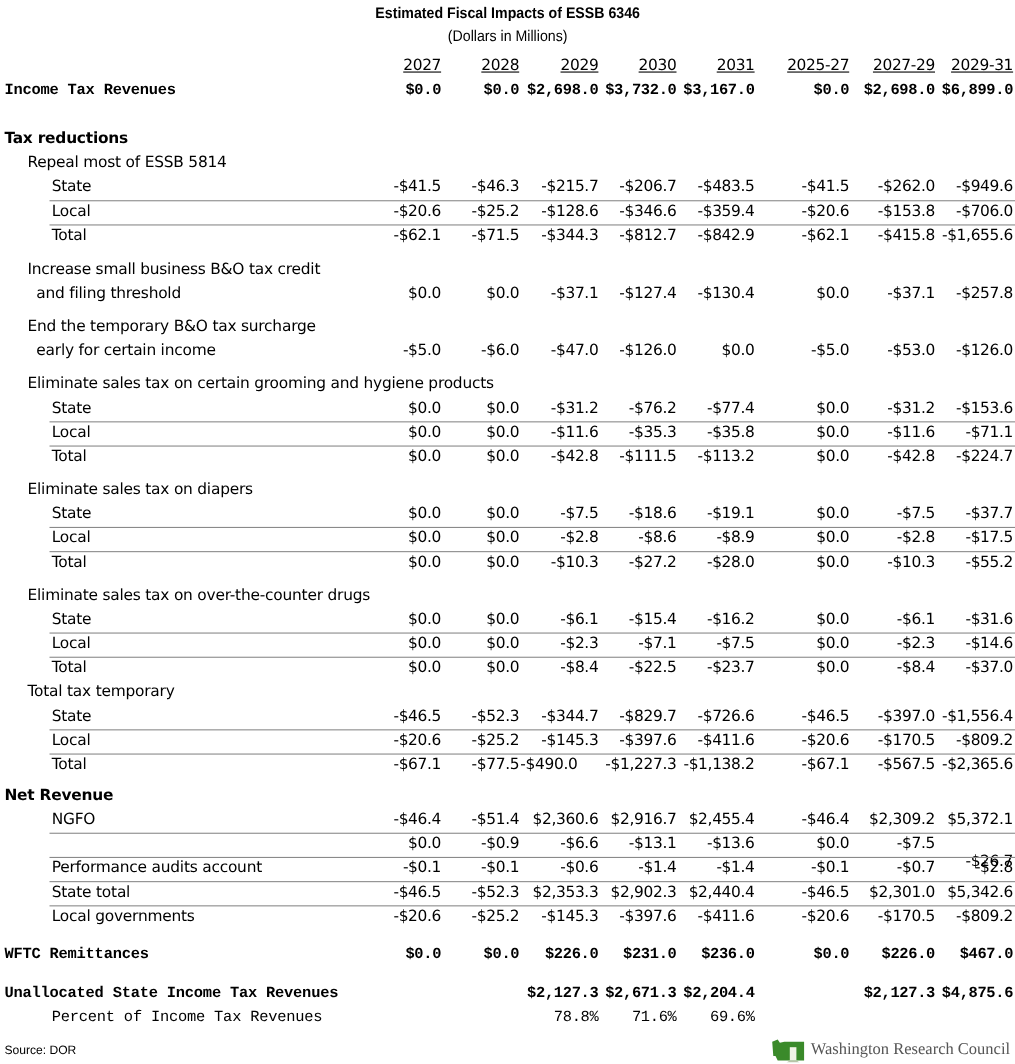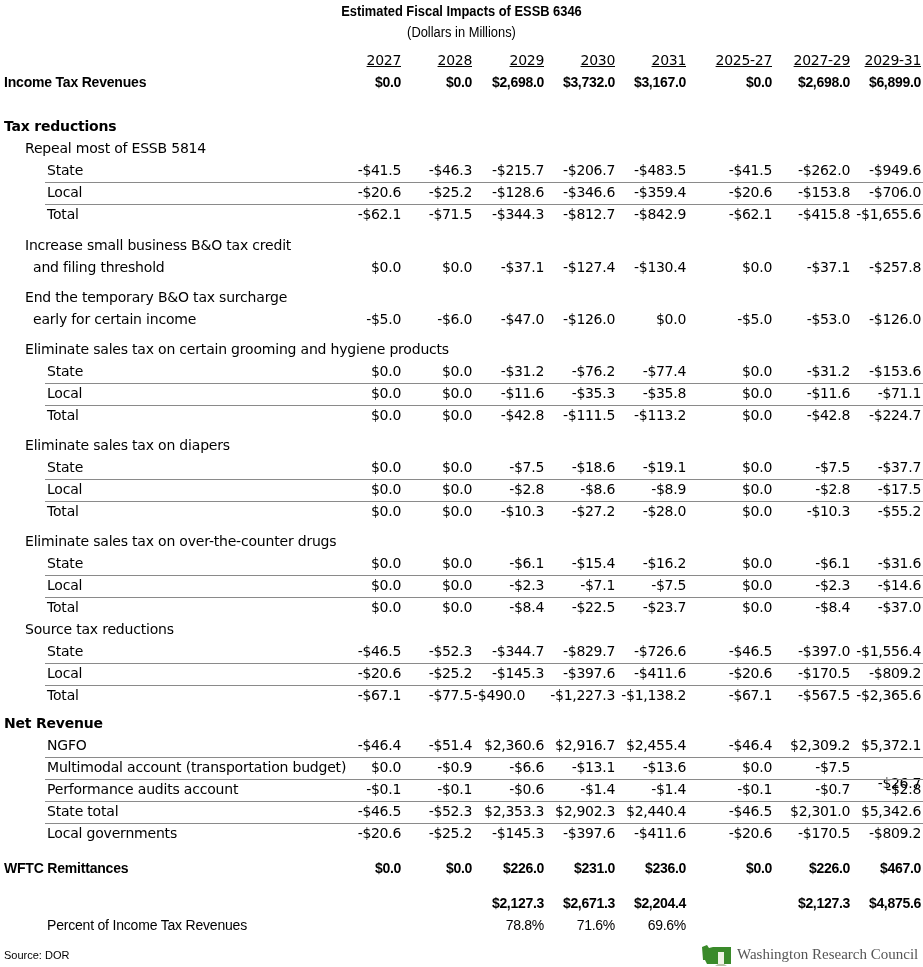--- a/index.html
+++ b/index.html
@@ -22,21 +22,21 @@
   .row .label { position: absolute; top: 2px; white-space: nowrap; font-size: 14px; letter-spacing: -0.2px; }
   .row .label.lvl0 { left: 4px; font-weight: bold; }
   .row .label.lvl1 { left: 25px; }
   .row .label.lvl1b { left: 33px; }
   .row .label.lvl2 { left: 47px; }
   .row .cell {
     position: absolute; top: 2px; text-align: right; white-space: nowrap;
     font-size: 14px; letter-spacing: -0.3px;
   }
   .row.bold .cell, .row.bold .label { font-weight: bold; }
-  .condensed { font-family: Liberation Sans, sans-serif; }
+  .condensed { font-family: Liberation Mono, monospace; }
   .hdr .cell { text-decoration: underline; }
   .sep { position: absolute; left: 45px; width: 878px; height: 1px; background: #8a8a8a; }
   .source { position: absolute; left: 4px; top: 949px; font-size: 11px; font-family: "Liberation Sans", sans-serif; }
   .logo { position: absolute; left: 701px; top: 942px; height: 24px; }
   .logo-text {
     position: absolute; left: 737px; top: 946px; font-family: "Liberation Serif", serif;
     font-size: 15px; color: #555; white-space: nowrap;
   }
 </style>
 </head>
@@ -244,21 +244,21 @@
       <span class="cell" style="right: 522px;">$0.0</span>
       <span class="cell" style="right: 451px;">$0.0</span>
       <span class="cell" style="right: 379px;">-$8.4</span>
       <span class="cell" style="right: 308px;">-$22.5</span>
       <span class="cell" style="right: 237px;">-$23.7</span>
       <span class="cell" style="right: 151px;">$0.0</span>
       <span class="cell" style="right: 73px;">-$8.4</span>
       <span class="cell" style="right: 2px;">-$37.0</span>
     </div>
     <div class="row" style="top: 619px;">
-      <span class="label lvl1">Source tax reductions</span>
+      <span class="label lvl1">Total tax temporary</span>
     </div>
     <div class="row" style="top: 641px;">
       <span class="label lvl2">State</span>
       <span class="cell" style="right: 522px;">-$46.5</span>
       <span class="cell" style="right: 451px;">-$52.3</span>
       <span class="cell" style="right: 379px;">-$344.7</span>
       <span class="cell" style="right: 308px;">-$829.7</span>
       <span class="cell" style="right: 237px;">-$726.6</span>
       <span class="cell" style="right: 151px;">-$46.5</span>
       <span class="cell" style="right: 73px;">-$397.0</span>
@@ -297,21 +297,20 @@
       <span class="cell" style="right: 451px;">-$51.4</span>
       <span class="cell" style="right: 379px;">$2,360.6</span>
       <span class="cell" style="right: 308px;">$2,916.7</span>
       <span class="cell" style="right: 237px;">$2,455.4</span>
       <span class="cell" style="right: 151px;">-$46.4</span>
       <span class="cell" style="right: 73px;">$2,309.2</span>
       <span class="cell" style="right: 2px;">$5,372.1</span>
     </div>
     <div class="sep" style="top: 757px;"></div>
     <div class="row" style="top: 757px;">
-      <span class="label lvl2">Multimodal account (transportation budget)</span>
       <span class="cell" style="right: 522px;">$0.0</span>
       <span class="cell" style="right: 451px;">-$0.9</span>
       <span class="cell" style="right: 379px;">-$6.6</span>
       <span class="cell" style="right: 308px;">-$13.1</span>
       <span class="cell" style="right: 237px;">-$13.6</span>
       <span class="cell" style="right: 151px;">$0.0</span>
       <span class="cell" style="right: 73px;">-$7.5</span>
       <span class="cell" style="right: 2px; margin-top: 16px;">-$26.7</span>
     </div>
     <div class="sep" style="top: 779px;"></div>
@@ -355,20 +354,21 @@
       <span class="cell" style="right: 522px;">$0.0</span>
       <span class="cell" style="right: 451px;">$0.0</span>
       <span class="cell" style="right: 379px;">$226.0</span>
       <span class="cell" style="right: 308px;">$231.0</span>
       <span class="cell" style="right: 237px;">$236.0</span>
       <span class="cell" style="right: 151px;">$0.0</span>
       <span class="cell" style="right: 73px;">$226.0</span>
       <span class="cell" style="right: 2px;">$467.0</span>
     </div>
     <div class="row bold condensed" style="top: 893px;">
+      <span class="label lvl0">Unallocated State Income Tax Revenues</span>
       <span class="cell" style="right: 379px;">$2,127.3</span>
       <span class="cell" style="right: 308px;">$2,671.3</span>
       <span class="cell" style="right: 237px;">$2,204.4</span>
       <span class="cell" style="right: 73px;">$2,127.3</span>
       <span class="cell" style="right: 2px;">$4,875.6</span>
     </div>
     <div class="row condensed" style="top: 915px;">
       <span class="label lvl2">Percent of Income Tax Revenues</span>
       <span class="cell" style="right: 379px;">78.8%</span>
       <span class="cell" style="right: 308px;">71.6%</span>

